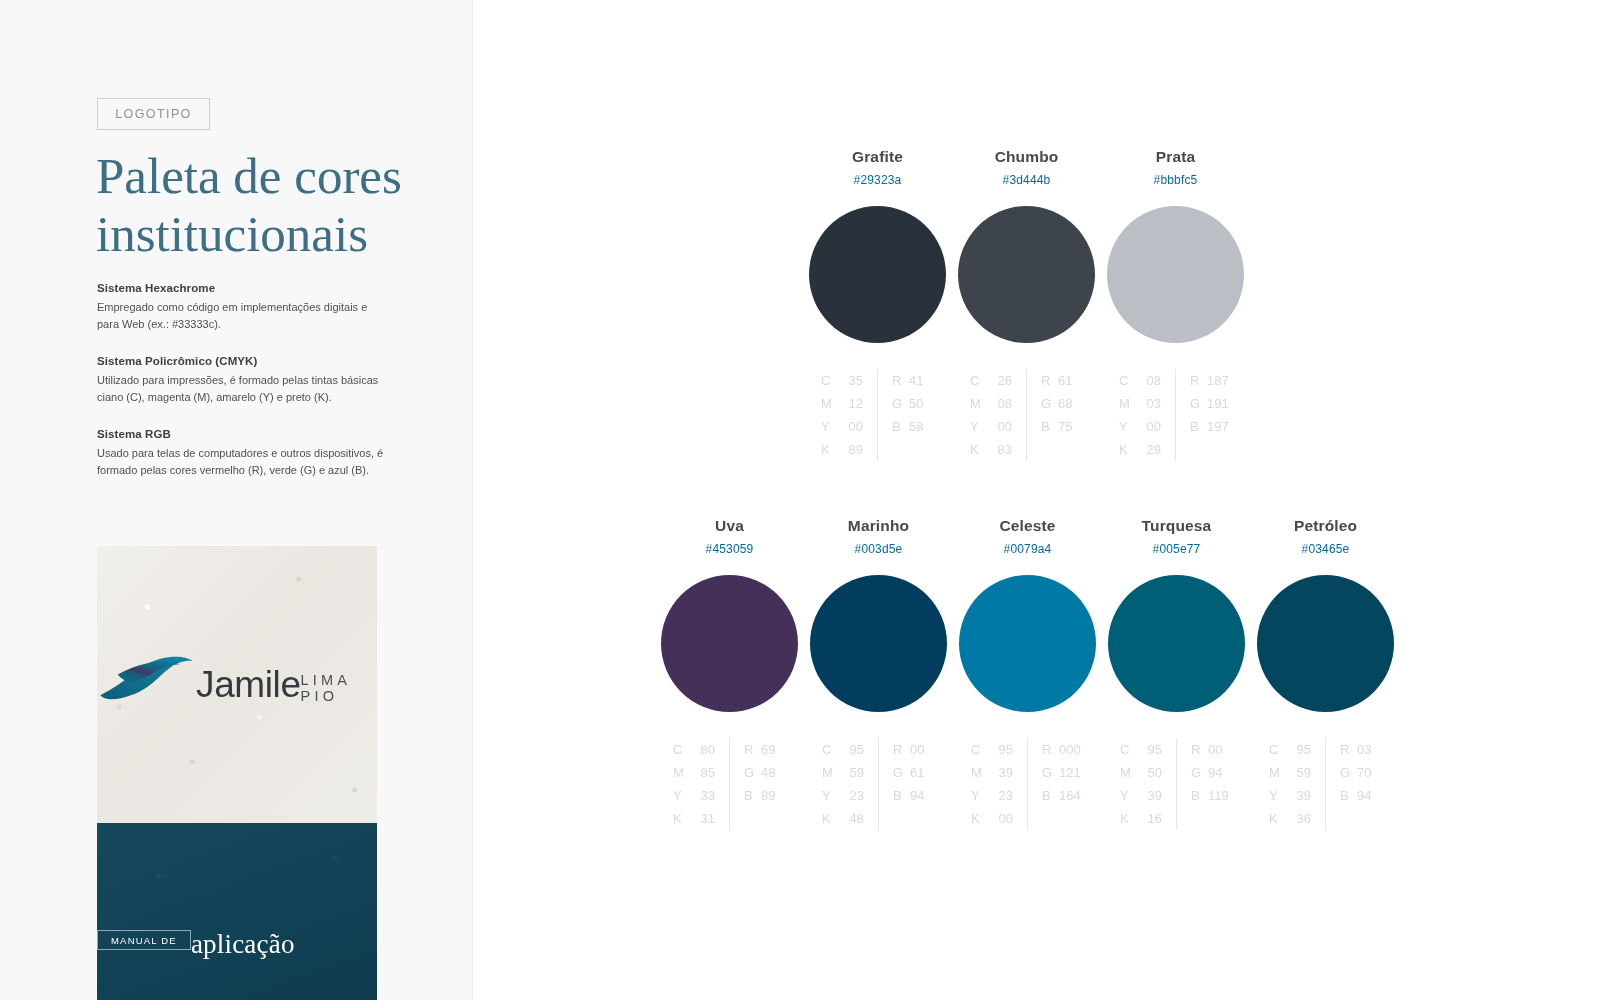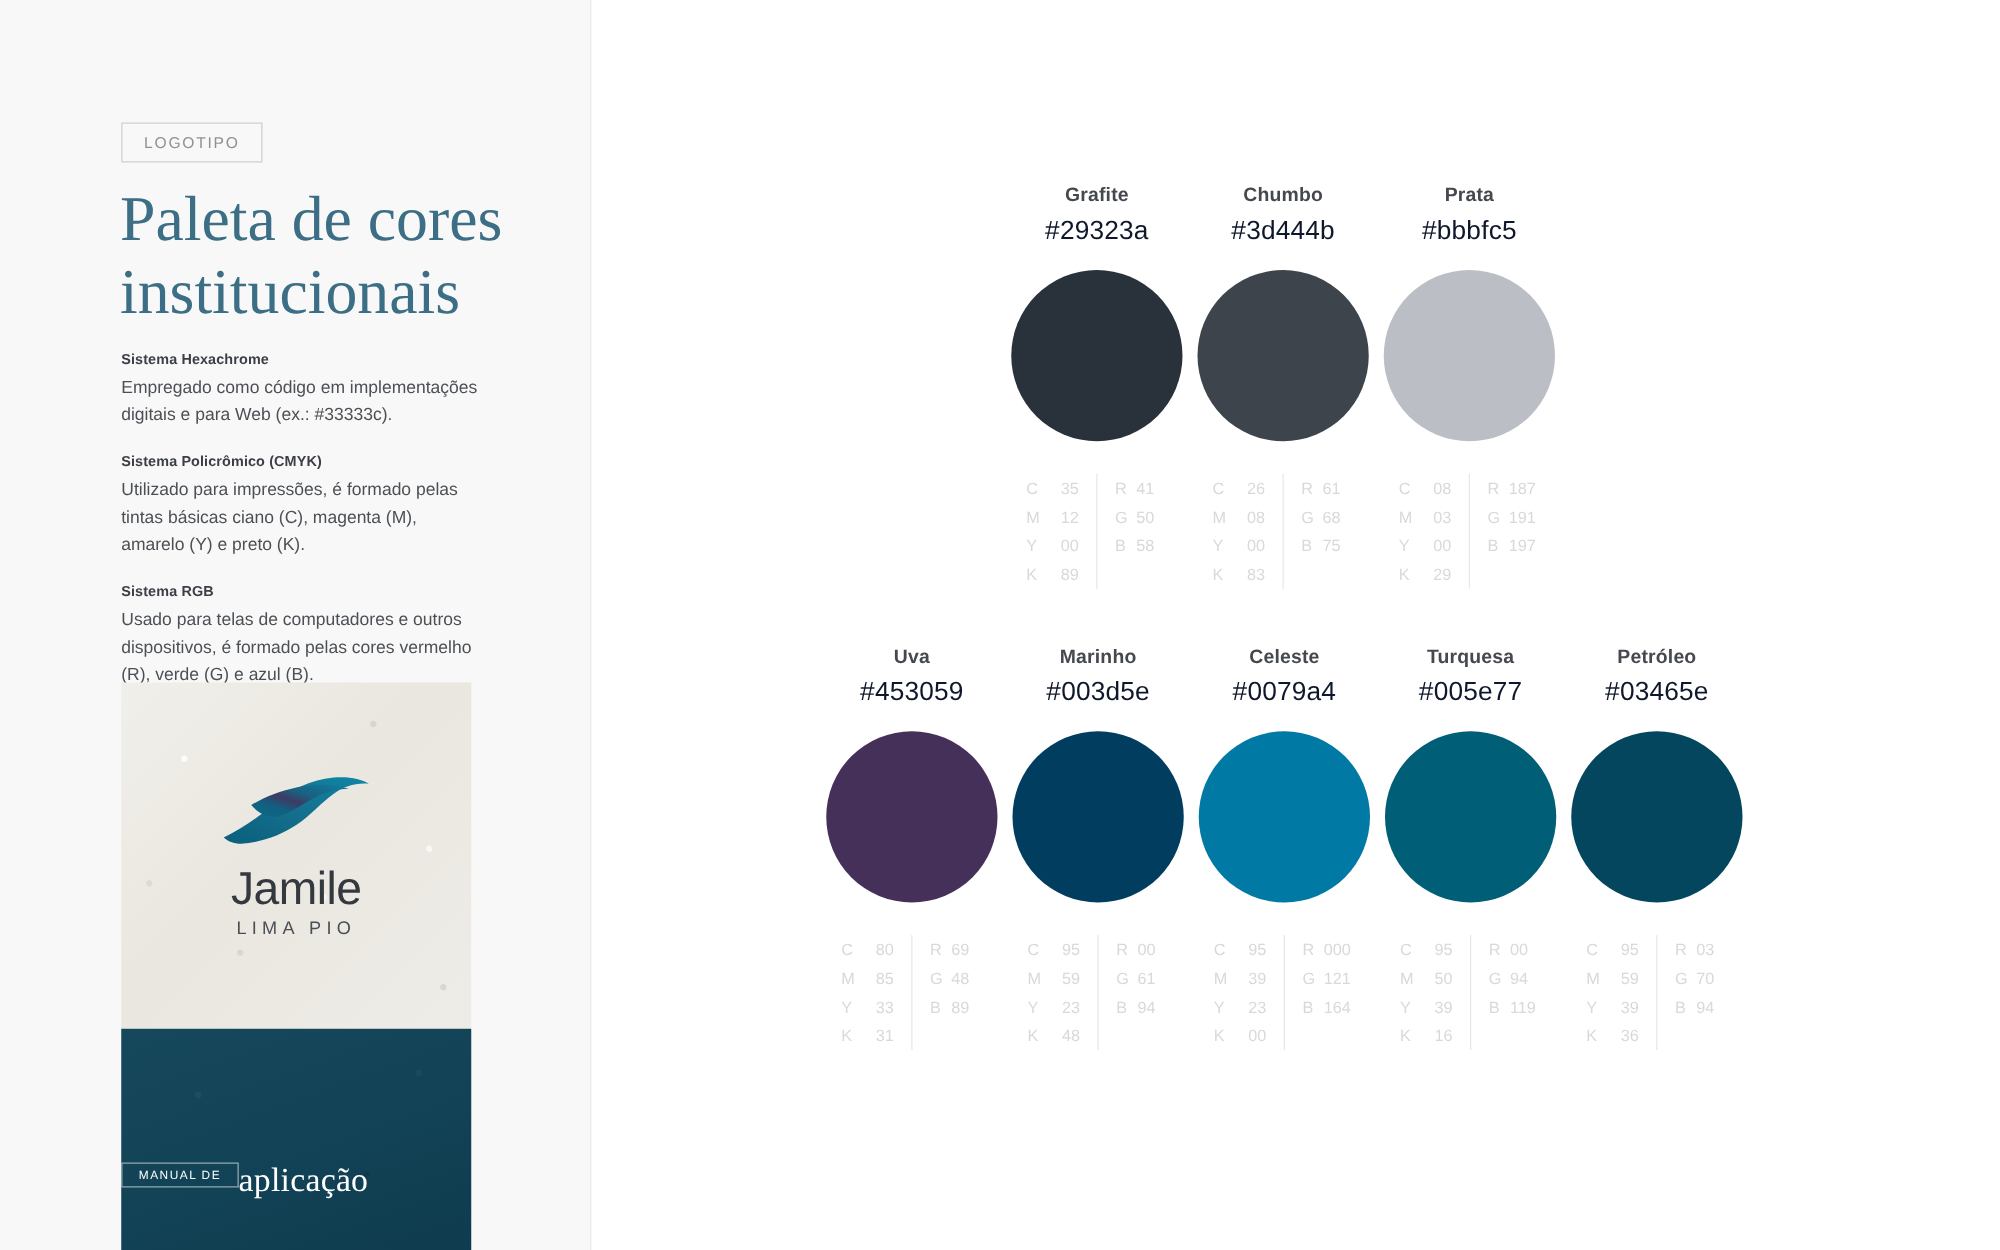--- a/index.html
+++ b/index.html
@@ -53,41 +53,41 @@
   .sys-block { margin-bottom: 22px; }
   .sys-block:last-child { margin-bottom: 0; }
   .sys-title {
     font-size: 11.5px;
     font-weight: bold;
     color: #3b3f45;
     margin-bottom: 5px;
     letter-spacing: .1px;
   }
   .sys-desc {
-    font-size: 14px;
+    font-size: 11px;
     line-height: 1.55;
     color: #4c5055;
   }
 
   
   .logo-card {
     position: absolute;
     left: 97px; top: 546px;
     width: 280px; height: 277px;
     background:
       radial-gradient(circle at 18% 22%, rgba(255,255,255,.85) 0 2px, transparent 3px),
       radial-gradient(circle at 72% 12%, rgba(203,198,186,.55) 0 2px, transparent 3px),
       radial-gradient(circle at 88% 48%, rgba(255,255,255,.7) 0 2px, transparent 3px),
       radial-gradient(circle at 34% 78%, rgba(200,196,184,.5) 0 2px, transparent 3px),
       radial-gradient(circle at 58% 62%, rgba(255,255,255,.6) 0 1.5px, transparent 3px),
       radial-gradient(circle at 8% 58%, rgba(196,203,200,.45) 0 2px, transparent 3px),
       radial-gradient(circle at 92% 88%, rgba(198,194,182,.5) 0 2px, transparent 3px),
       linear-gradient(135deg, #f1efe9 0%, #e9e7e0 45%, #eeece6 100%);
     overflow: hidden;
-    display: flex; flex-direction: column;
+    display: flex; flex-direction: row;
     align-items: center; justify-content: center;
   }
   .logo-mark { width: 124px; height: 58px; margin-bottom: 16px; }
   .logo-word {
     font-size: 37px;
     color: #34393f;
     letter-spacing: -0.4px;
     line-height: 1;
   }
   .logo-sub {
@@ -137,22 +137,22 @@
   .swatch { width: 149px; display: flex; flex-direction: column; align-items: center; }
   .row-2 .swatch { width: 149px; }
 
   .sw-name {
     font-size: 15.5px;
     font-weight: bold;
     color: #45494e;
     letter-spacing: .15px;
   }
   .sw-hex {
-    font-size: 21px;
-    color: #0f172a;
+    font-size: 12px;
+    color: #0369a1;
     margin-top: 7px;
     letter-spacing: .15px;
   }
   .sw-circle {
     width: 137px; height: 137px;
     border-radius: 50%;
     margin-top: 19px;
   }
 
   .sw-values {

